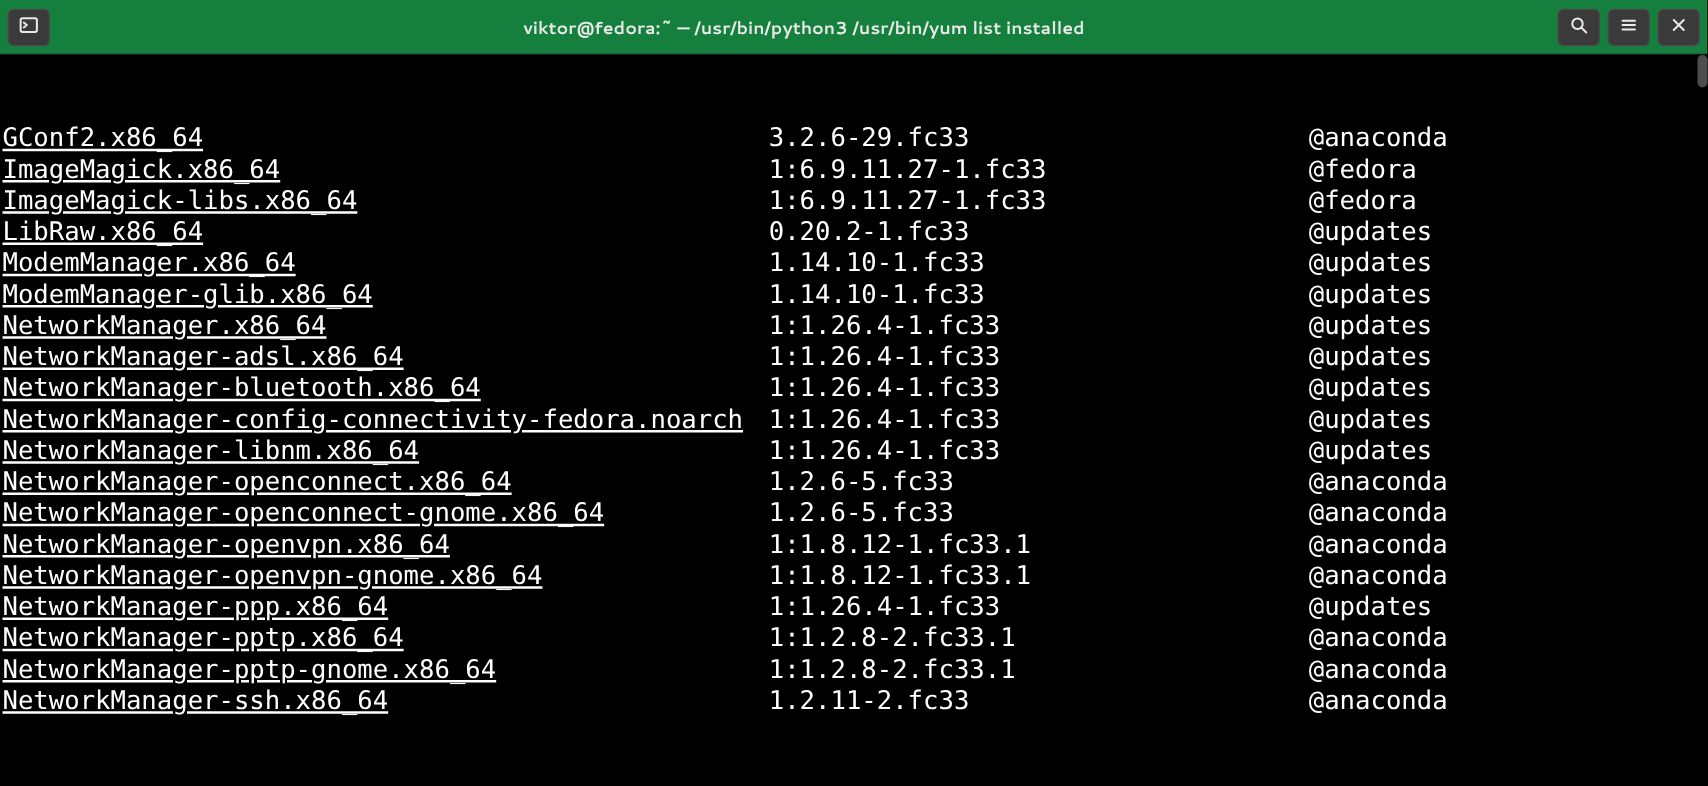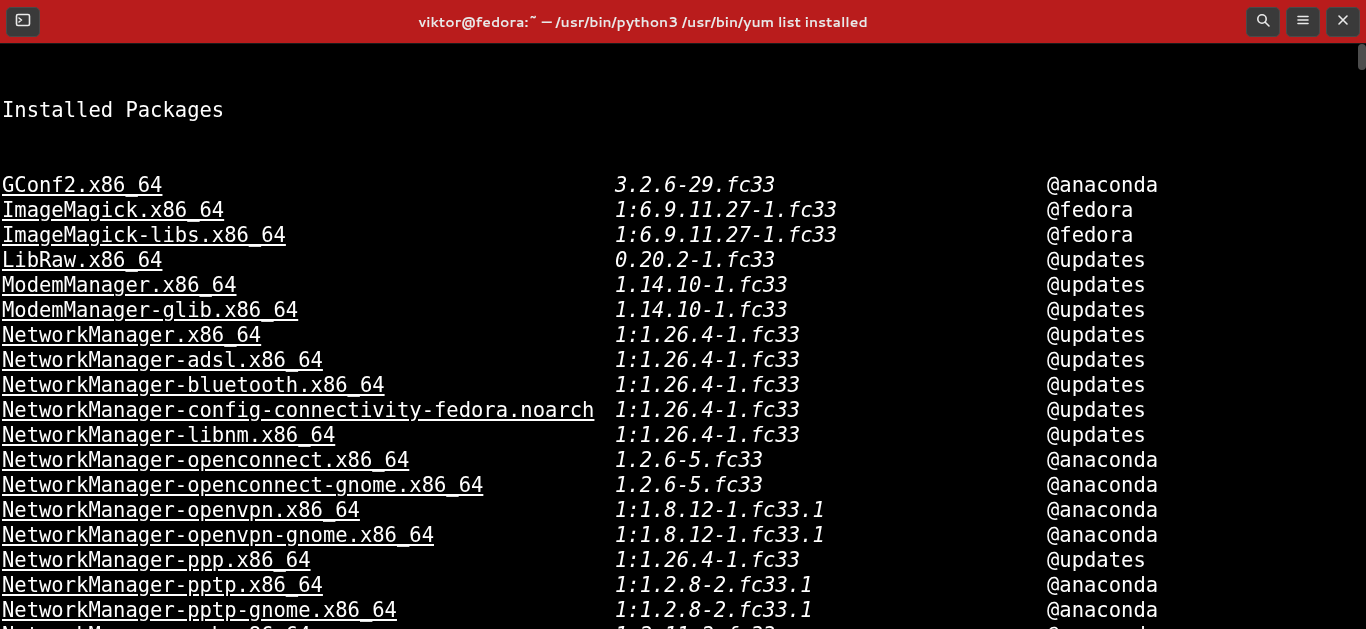--- a/index.html
+++ b/index.html
@@ -1,19 +1,19 @@
 <!DOCTYPE html>
 <html><head>
 <meta charset="utf-8">
 <style>
   * { margin: 0; padding: 0; box-sizing: border-box; }
   html, body { width: 1366px; height: 629px; background: #000; font-family: "DejaVu Sans Mono", "Liberation Mono", monospace; color: #fff; overflow: hidden; }
   .titlebar {
     height: 44px;
-    background: #b91c1c;
+    background: #15803d;
     display: flex;
     align-items: center;
     justify-content: space-between;
     padding: 0 6px;
     border-bottom: 1px solid #1a1a1a;
   }
   .tb-left, .tb-right { display: flex; align-items: center; gap: 6px; }
   .tb-btn {
     width: 34px; height: 30px;
     background: #3a3a3a;
@@ -35,21 +35,21 @@
     padding: 4px 2px 0 2px;
     font-size: 20.5px;
     line-height: 25px;
     white-space: pre;
     color: #ffffff;
     letter-spacing: 0px;
     position: relative;
   }
   .pkg-row { display: flex; }
   .col-name { width: 613px; text-decoration: underline; }
-  .col-ver  { width: 432px; font-style: italic; }
+  .col-ver  { width: 432px; }
   .col-repo { flex: 1; }
   .scrollbar {
     position: absolute;
     top: 44px; right: 0;
     width: 8px;
     height: 585px;
   }
   .scrollbar-thumb {
     position: absolute;
     top: 0; left: 0;
@@ -93,20 +93,19 @@
       <span>
         <svg viewBox="0 0 16 16">
             <path d="M4 4l8 8M12 4l-8 8" stroke-linecap="round"></path>
           </svg>
       </span>
     </div>
   </div>
 </div>
 
 <div class="terminal">
-  <div>Installed Packages</div>
   <div id="pkg-list"><div class="pkg-row"><span class="col-name">GConf2.x86_64</span><span class="col-ver">3.2.6-29.fc33</span><span class="col-repo">@anaconda</span></div><div class="pkg-row"><span class="col-name">ImageMagick.x86_64</span><span class="col-ver">1:6.9.11.27-1.fc33</span><span class="col-repo">@fedora</span></div><div class="pkg-row"><span class="col-name">ImageMagick-libs.x86_64</span><span class="col-ver">1:6.9.11.27-1.fc33</span><span class="col-repo">@fedora</span></div><div class="pkg-row"><span class="col-name">LibRaw.x86_64</span><span class="col-ver">0.20.2-1.fc33</span><span class="col-repo">@updates</span></div><div class="pkg-row"><span class="col-name">ModemManager.x86_64</span><span class="col-ver">1.14.10-1.fc33</span><span class="col-repo">@updates</span></div><div class="pkg-row"><span class="col-name">ModemManager-glib.x86_64</span><span class="col-ver">1.14.10-1.fc33</span><span class="col-repo">@updates</span></div><div class="pkg-row"><span class="col-name">NetworkManager.x86_64</span><span class="col-ver">1:1.26.4-1.fc33</span><span class="col-repo">@updates</span></div><div class="pkg-row"><span class="col-name">NetworkManager-adsl.x86_64</span><span class="col-ver">1:1.26.4-1.fc33</span><span class="col-repo">@updates</span></div><div class="pkg-row"><span class="col-name">NetworkManager-bluetooth.x86_64</span><span class="col-ver">1:1.26.4-1.fc33</span><span class="col-repo">@updates</span></div><div class="pkg-row"><span class="col-name">NetworkManager-config-connectivity-fedora.noarch</span><span class="col-ver">1:1.26.4-1.fc33</span><span class="col-repo">@updates</span></div><div class="pkg-row"><span class="col-name">NetworkManager-libnm.x86_64</span><span class="col-ver">1:1.26.4-1.fc33</span><span class="col-repo">@updates</span></div><div class="pkg-row"><span class="col-name">NetworkManager-openconnect.x86_64</span><span class="col-ver">1.2.6-5.fc33</span><span class="col-repo">@anaconda</span></div><div class="pkg-row"><span class="col-name">NetworkManager-openconnect-gnome.x86_64</span><span class="col-ver">1.2.6-5.fc33</span><span class="col-repo">@anaconda</span></div><div class="pkg-row"><span class="col-name">NetworkManager-openvpn.x86_64</span><span class="col-ver">1:1.8.12-1.fc33.1</span><span class="col-repo">@anaconda</span></div><div class="pkg-row"><span class="col-name">NetworkManager-openvpn-gnome.x86_64</span><span class="col-ver">1:1.8.12-1.fc33.1</span><span class="col-repo">@anaconda</span></div><div class="pkg-row"><span class="col-name">NetworkManager-ppp.x86_64</span><span class="col-ver">1:1.26.4-1.fc33</span><span class="col-repo">@updates</span></div><div class="pkg-row"><span class="col-name">NetworkManager-pptp.x86_64</span><span class="col-ver">1:1.2.8-2.fc33.1</span><span class="col-repo">@anaconda</span></div><div class="pkg-row"><span class="col-name">NetworkManager-pptp-gnome.x86_64</span><span class="col-ver">1:1.2.8-2.fc33.1</span><span class="col-repo">@anaconda</span></div><div class="pkg-row"><span class="col-name">NetworkManager-ssh.x86_64</span><span class="col-ver">1.2.11-2.fc33</span><span class="col-repo">@anaconda</span></div></div>
   
 </div>
 
 <div class="scrollbar">
   <div class="scrollbar-thumb"></div>
 </div>
 
 </body></html>

